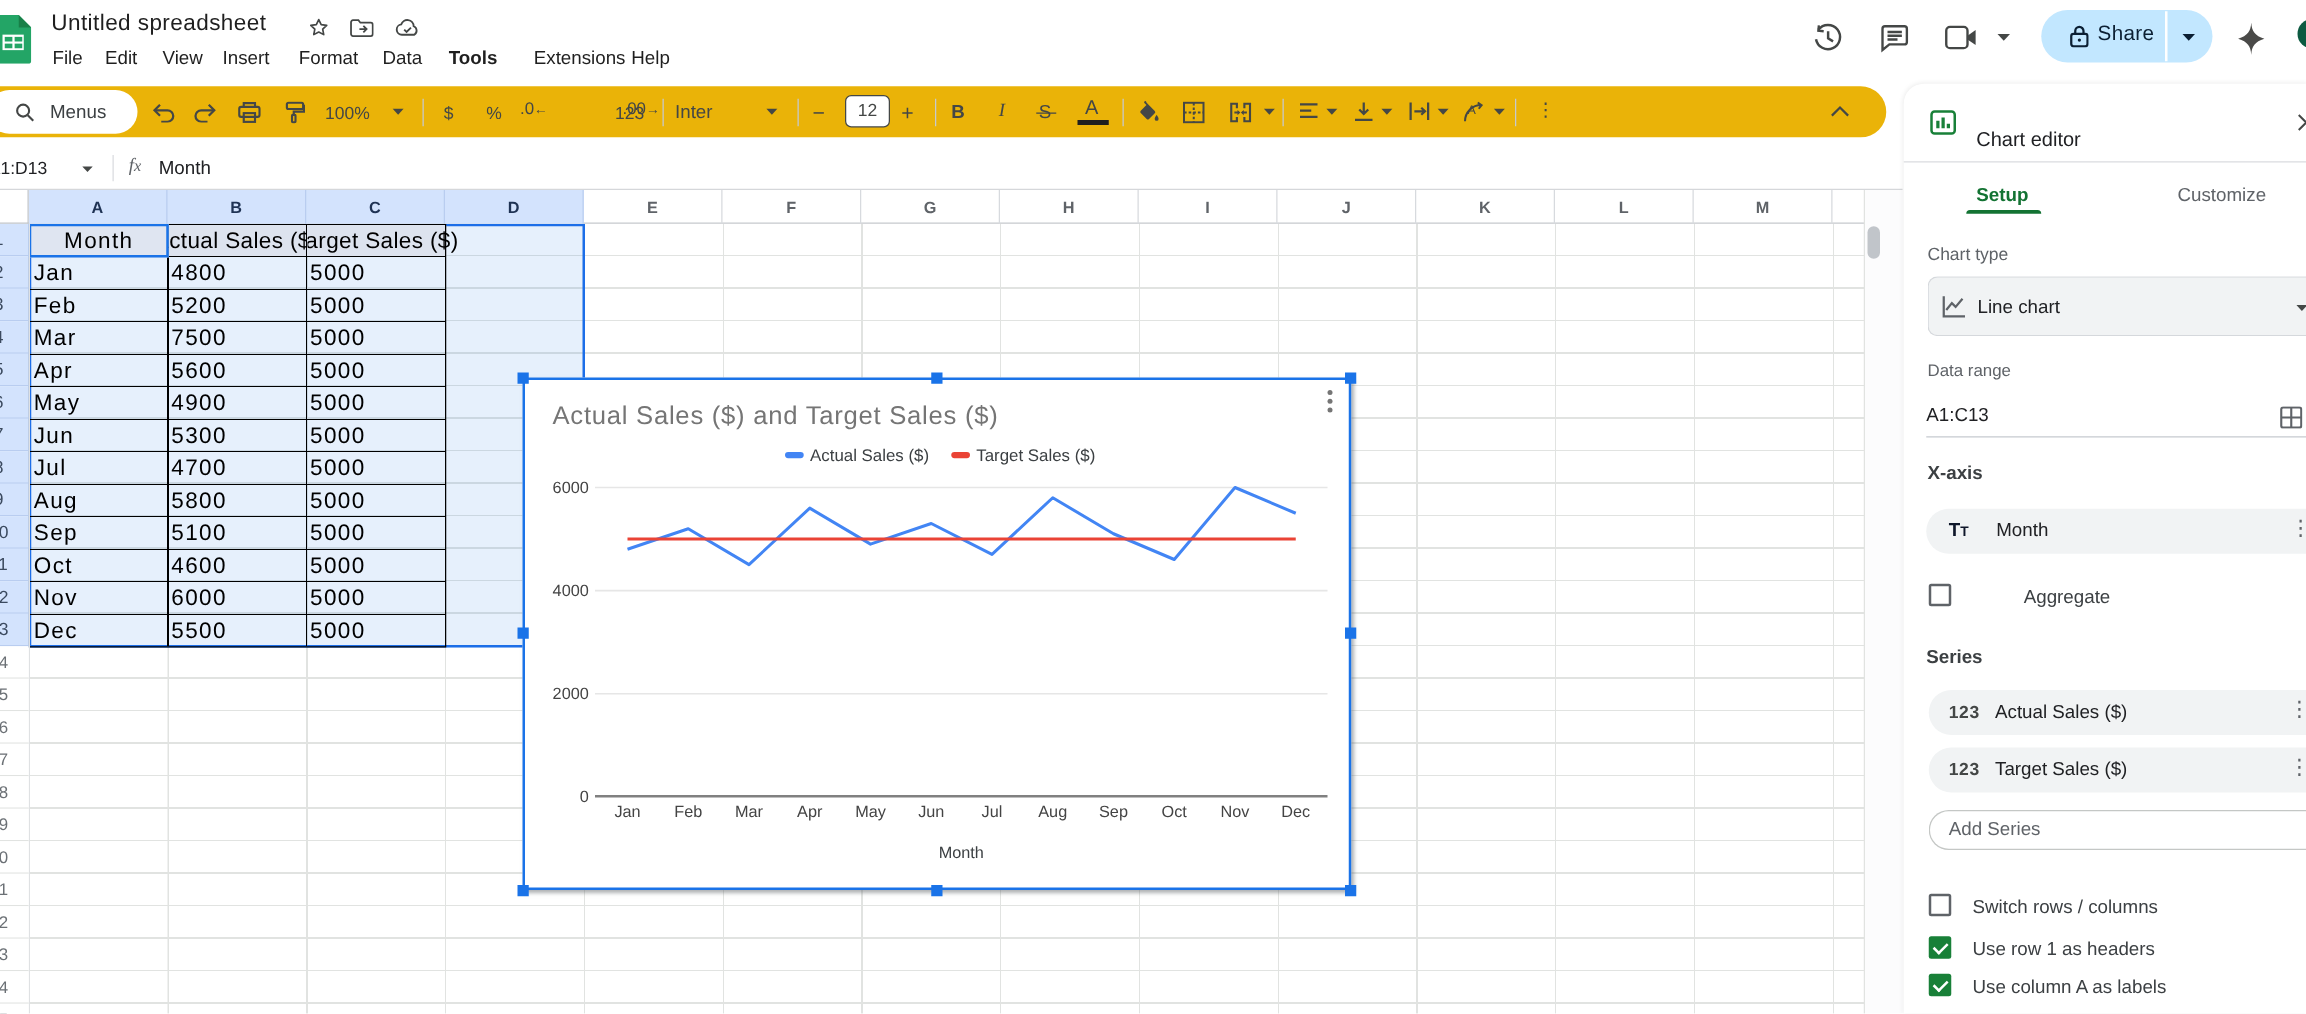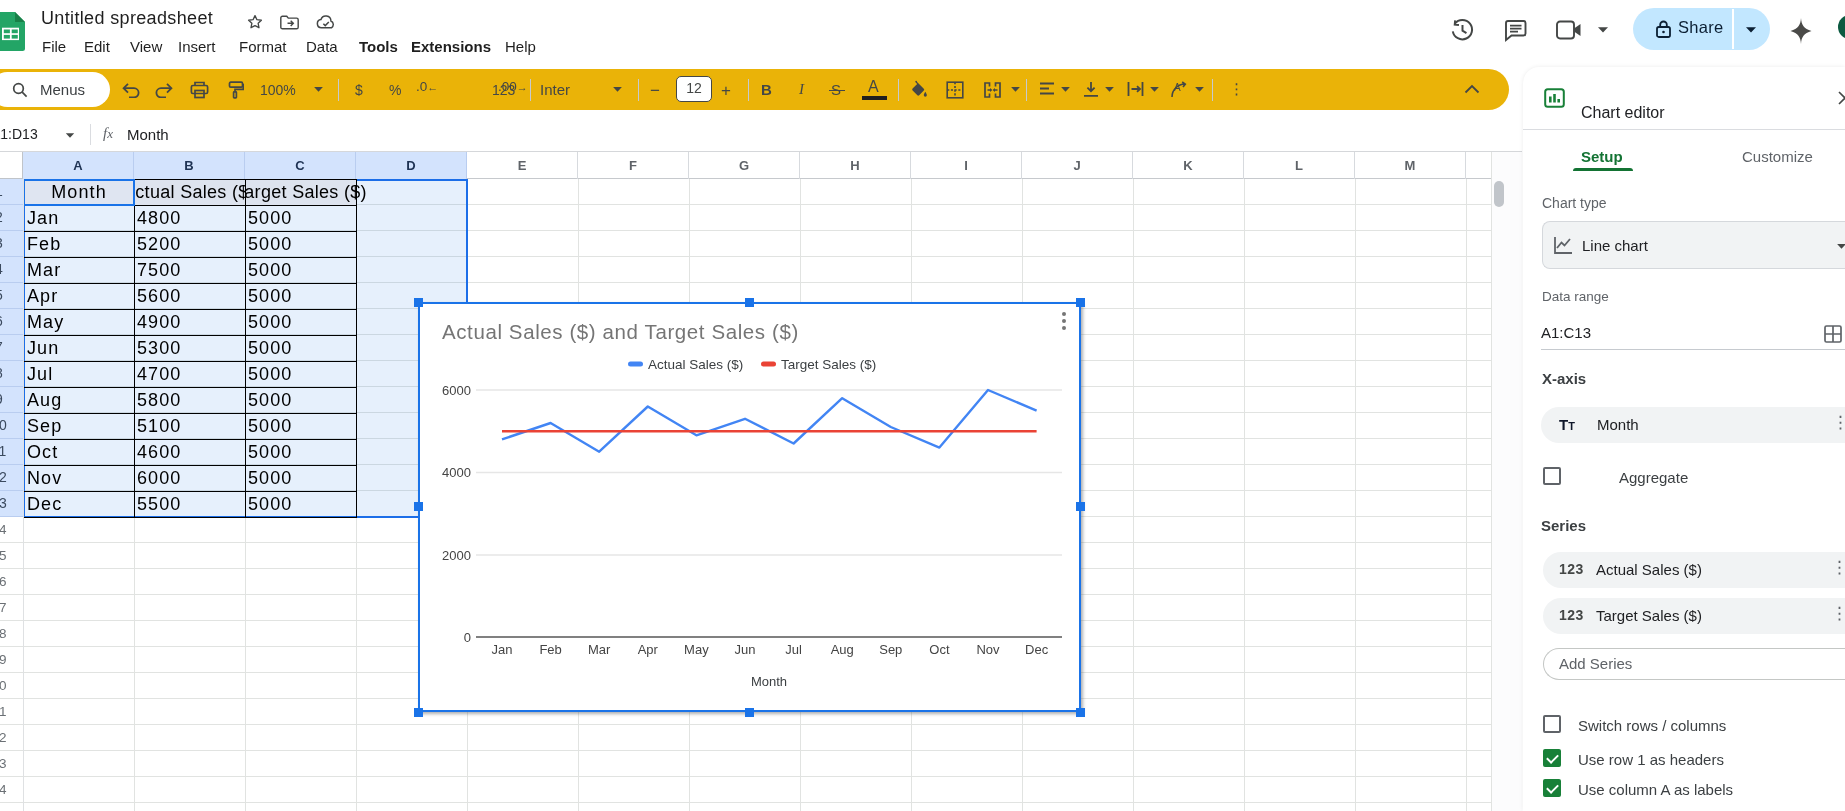--- a/index.html
+++ b/index.html
@@ -48,21 +48,21 @@
       </svg>
 
     <div class="abs" style="top:38px;left:0;width:700px;height:22px;font-size:15px;color:#1f1f1f;">
       <span class="abs" style="left:42px;">File</span>
       <span class="abs" style="left:84px;">Edit</span>
       <span class="abs" style="left:130px;">View</span>
       <span class="abs" style="left:178px;">Insert</span>
       <span class="abs" style="left:239px;">Format</span>
       <span class="abs" style="left:306px;">Data</span>
       <span class="abs" style="left:359px;font-weight:bold;">Tools</span>
-      <span class="abs" style="left:411px;font-weight:bold;">Extensions</span>
+      <span class="abs" style="left:427px;">Extensions</span>
       <span class="abs" style="left:505px;">Help</span>
     </div>
 
     <svg class="abs ic" style="left:1450px;top:18px;" width="25" height="25" viewBox="0 0 24 24" fill="none" stroke="currentColor" stroke-width="1.9">
         <path d="M4.5 5.5 A9.3 9.3 0 1 1 2.7 12.8"></path>
         <path d="M4.9 2.2 L4.5 6.3 L8.6 6.7" stroke-width="1.8"></path>
         <path d="M12 6.7 v5.5 l3.8 2.3"></path>
       </svg>
     <svg class="abs ic" style="left:1503px;top:19px;" width="25" height="24" viewBox="0 0 25 24" fill="none" stroke="currentColor" stroke-width="1.9">
         <path d="M3 4 a2 2 0 0 1 2-2 H20.5 a2 2 0 0 1 2 2 V14.5 a2 2 0 0 1 -2 2 H8.5 L3 21 Z"></path>

